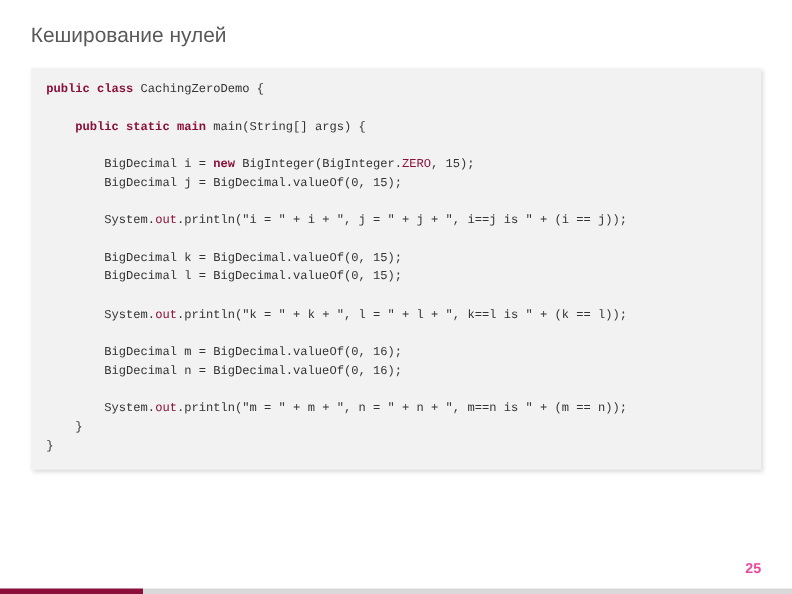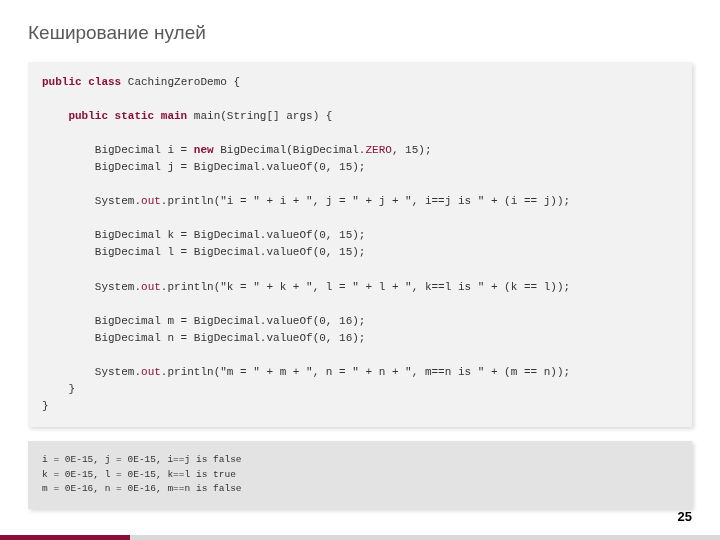--- a/index.html
+++ b/index.html
@@ -45,21 +45,21 @@
       white-space: pre;
       box-shadow: 2px 2px 4px rgba(0,0,0,0.15);
     }
     .kw { color: #8b0f3a; font-weight: bold; }
     .field { color: #8b0f3a; }
     .pagenum {
       position: absolute;
       bottom: 16px;
       right: 28px;
       font-size: 13px;
-      color: #000000;
+      color: #ec4899;
       font-weight: 600;
     }
     .footer-bar {
       position: absolute;
       bottom: 0;
       left: 0;
       width: 100%;
       height: 5px;
       display: flex;
     }
@@ -69,40 +69,37 @@
 </head>
 <body>
 
 <div class="slide">
   <div class="title">Кеширование нулей</div>
 
   <div class="code-block"><span class="kw">public class</span><span> CachingZeroDemo {
 
     </span><span class="kw">public static main</span><span> main(String[] args) {
 
-        BigDecimal i = </span><span class="kw">new</span><span> BigDecimal(BigDecimal.</span><span class="field">ZERO</span><span>, 15);
+        BigDecimal i = </span><span class="kw">new</span><span> BigInteger(BigInteger.</span><span class="field">ZERO</span><span>, 15);
         BigDecimal j = BigDecimal.valueOf(0, 15);
 
         System.</span><span class="field">out</span><span>.println("i = " + i + ", j = " + j + ", i==j is " + (i == j));
 
         BigDecimal k = BigDecimal.valueOf(0, 15);
         BigDecimal l = BigDecimal.valueOf(0, 15);
 
         System.</span><span class="field">out</span><span>.println("k = " + k + ", l = " + l + ", k==l is " + (k == l));
 
         BigDecimal m = BigDecimal.valueOf(0, 16);
         BigDecimal n = BigDecimal.valueOf(0, 16);
 
         System.</span><span class="field">out</span><span>.println("m = " + m + ", n = " + n + ", m==n is " + (m == n));
     }
 }</span></div>
 
-  <div class="output-block">i = 0E-15, j = 0E-15, i==j is false
-k = 0E-15, l = 0E-15, k==l is true
-m = 0E-16, n = 0E-16, m==n is false</div>
 </div>
 
 <div class="pagenum">25</div>
 
 <div class="footer-bar">
   <div class="footer-red"></div>
   <div class="footer-gray"></div>
 </div>
 
 </body></html>

